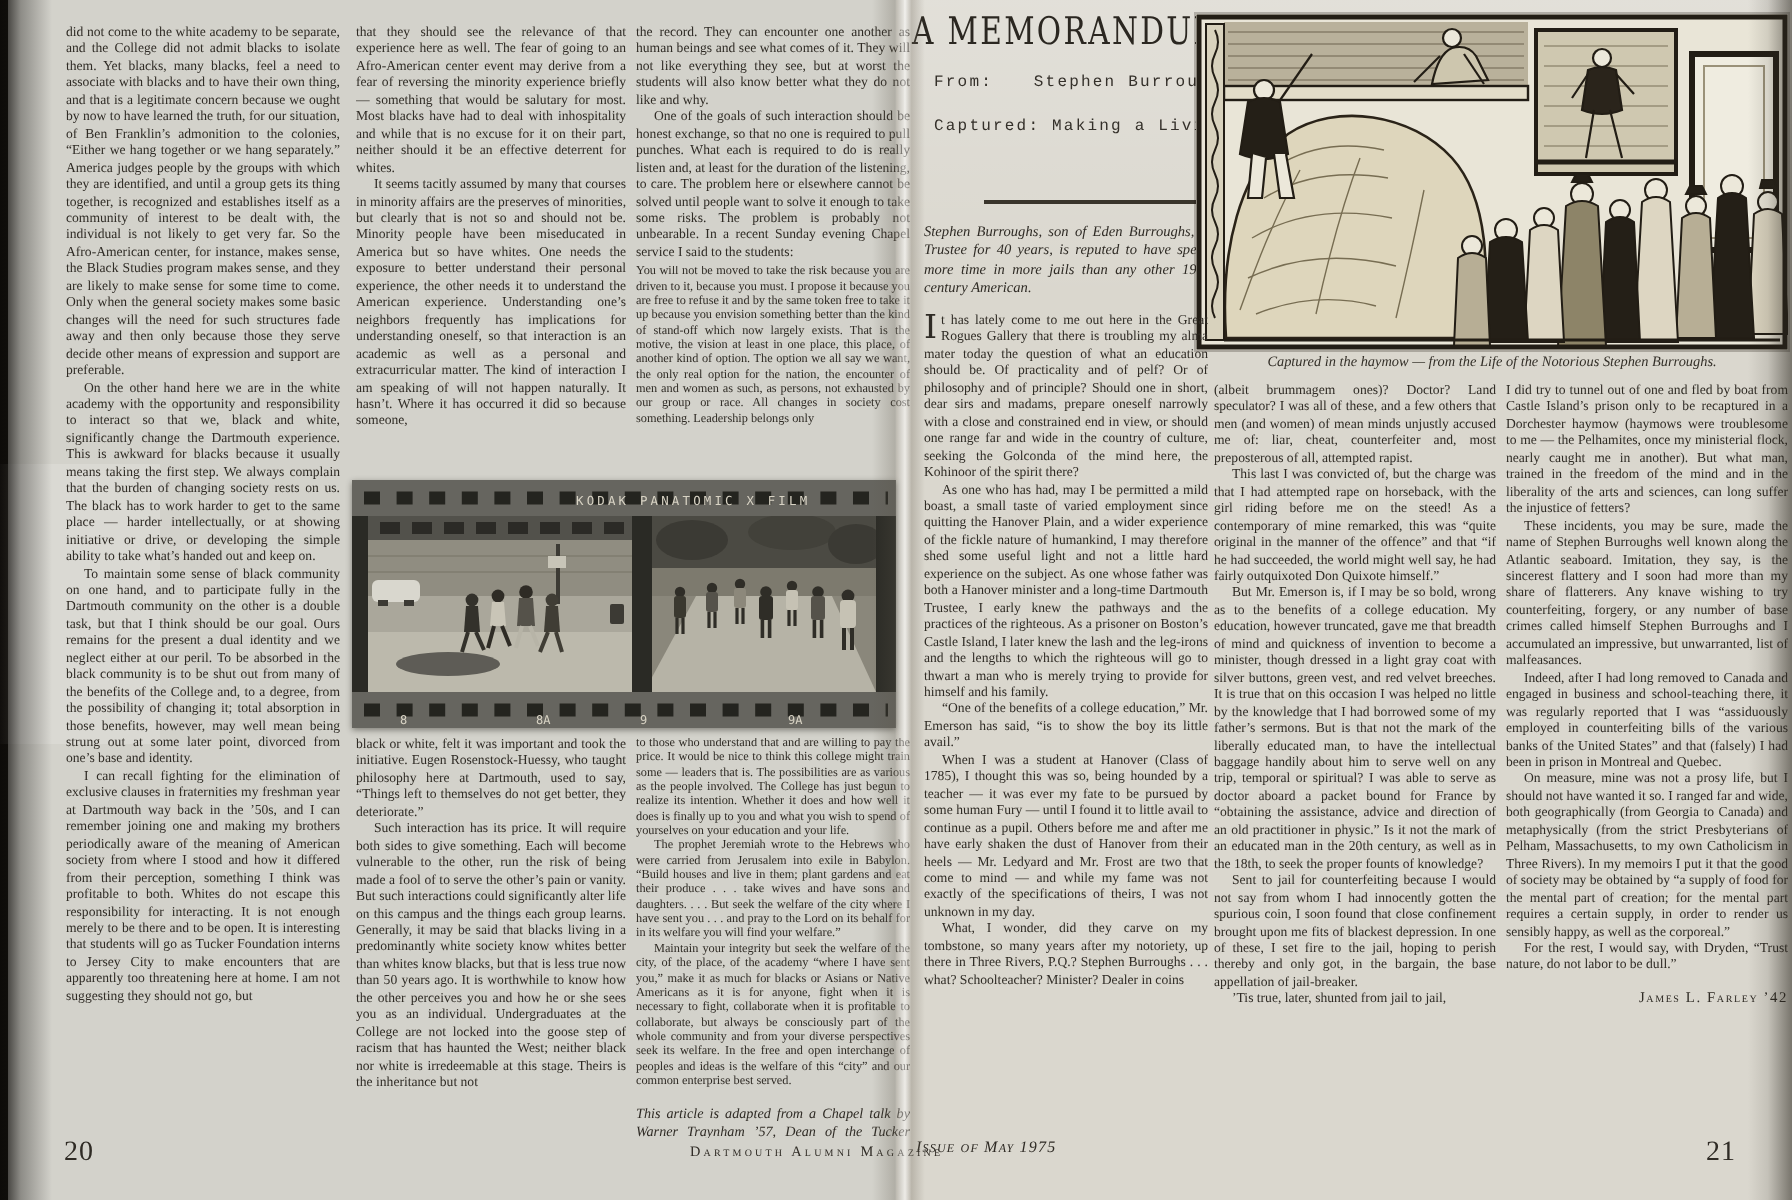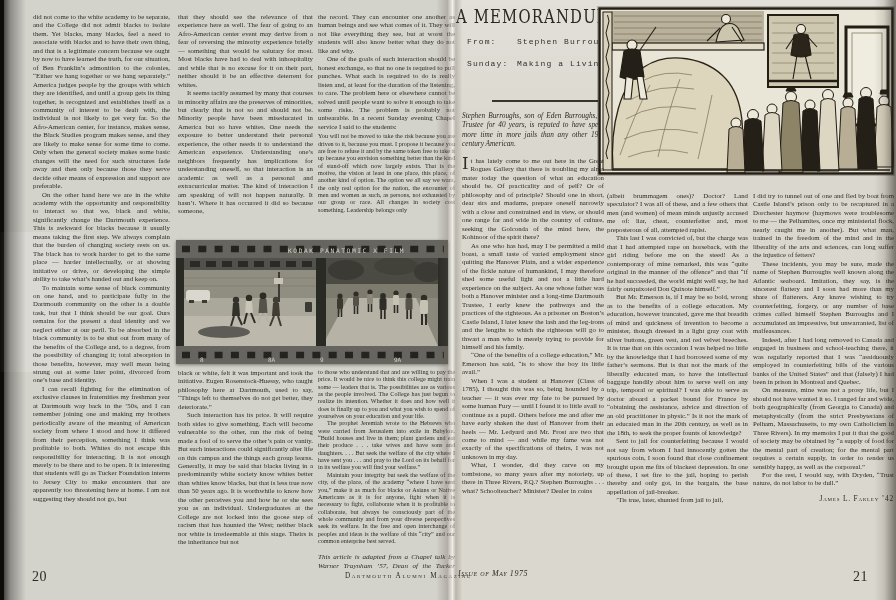--- a/index.html
+++ b/index.html
@@ -200,21 +200,21 @@
   <div class="pagenum" style="left:32px;top:569px;">20</div>
   <div class="footer-caps" style="left:345px;top:572px;">Dartmouth Alumni Magazine</div>
 
   <div class="memo-title">A MEMORANDUM</div>
   <div class="memo-rows">
     <div class="memo-row">
       <span class="memo-label">From:</span>
       <span>Stephen Burroughs</span>
     </div>
     <div class="memo-row">
-      <span class="memo-label">Sunday:</span>
+      <span class="memo-label">Captured:</span>
       <span>Making a Living</span>
     </div>
   </div>
   <div class="memo-rule"></div>
   <div class="intro-note">Stephen Burroughs, son of Eden Burroughs, a Trustee for 40 years, is reputed to have spent more time in more jails than any other 19th century American.</div>
 
   <div class="illus">
     <svg width="296" height="168" viewBox="0 0 296 168">
       <rect width="296" height="168" fill="#e9e5d7"></rect>
 
@@ -316,20 +316,21 @@
             <path d="M-7,6 q7,-5 14,0 l2,44 h-18 z" fill="#b7ae95"></path>
           </g>
       </g>
       <line x1="14" y1="163" x2="292" y2="163" stroke="#221d15" stroke-width="1.5"></line>
 
       <rect x="5" y="5" width="9" height="158" fill="#d8d2bd" stroke="#221d15" stroke-width="1"></rect>
       <path d="M9.5,8 q3,6 0,12 q-3,6 0,12 q3,6 0,12 q-3,6 0,12 q3,6 0,12 q-3,6 0,12 q3,6 0,12 q-3,6 0,12 q3,6 0,12 q-3,6 0,12 q3,6 0,12 q-3,6 0,12" fill="none" stroke="#221d15" stroke-width="1"></path>
       <rect x="1.5" y="1.5" width="293" height="165" fill="none" stroke="#221d15" stroke-width="2.5"></rect>
     </svg>
   </div>
+  <div class="illus-caption">Captured in the haymow — from the Life of the Notorious Stephen Burroughs.</div>
 
   <div class="textcol" style="left:462px;top:157px;width:142px;height:416px;">
     <p style="text-indent:0;"><span class="dropcap">I</span><span>t has lately come to me out here in the Great Rogues Gallery that there is troubling my alma mater today the question of what an education should be. Of practicality and of pelf? Or of philosophy and of principle? Should one in short, dear sirs and madams, prepare oneself narrowly with a close and constrained end in view, or should one range far and wide in the country of culture, seeking the Golconda of the mind here, the Kohinoor of the spirit there?</span></p>
     <div>
         <p>As one who has had, may I be permitted a mild boast, a small taste of varied employment since quitting the Hanover Plain, and a wider experience of the fickle nature of humankind, I may therefore shed some useful light and not a little hard experience on the subject. As one whose father was both a Hanover minister and a long-time Dartmouth Trustee, I early knew the pathways and the practices of the righteous. As a prisoner on Boston’s Castle Island, I later knew the lash and the leg-irons and the lengths to which the righteous will go to thwart a man who is merely trying to provide for himself and his family.</p>
         <p>“One of the benefits of a college education,” Mr. Emerson has said, “is to show the boy its little avail.”</p>
         <p>When I was a student at Hanover (Class of 1785), I thought this was so, being hounded by a teacher — it was ever my fate to be pursued by some human Fury — until I found it to little avail to continue as a pupil. Others before me and after me have early shaken the dust of Hanover from their heels — Mr. Ledyard and Mr. Frost are two that come to mind — and while my fame was not exactly of the specifications of theirs, I was not unknown in my day.</p>
         <p>What, I wonder, did they carve on my tombstone, so many years after my notoriety, up there in Three Rivers, P.Q.? Stephen Burroughs . . . what? Schoolteacher? Minister? Dealer in coins</p>
       </div>
   </div>

